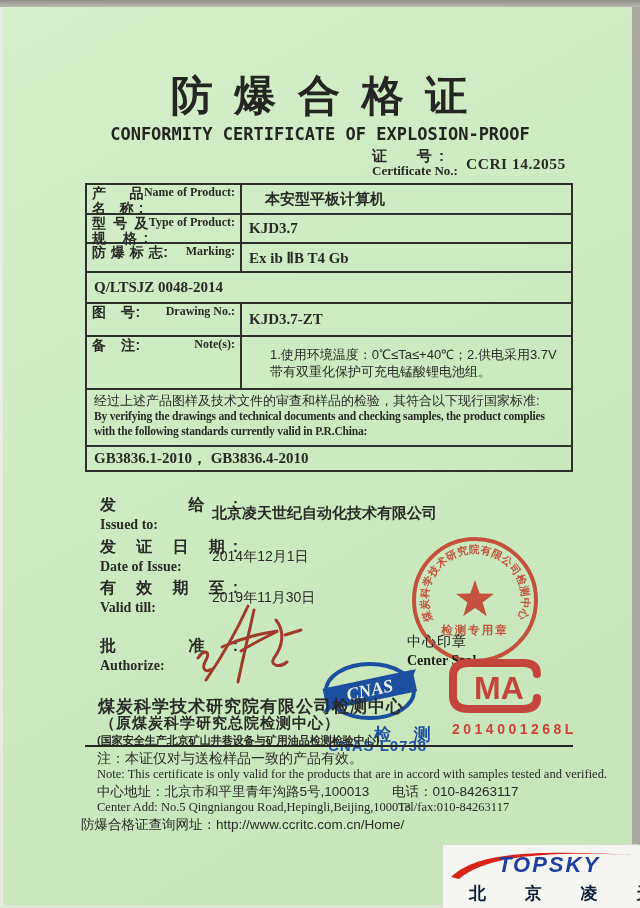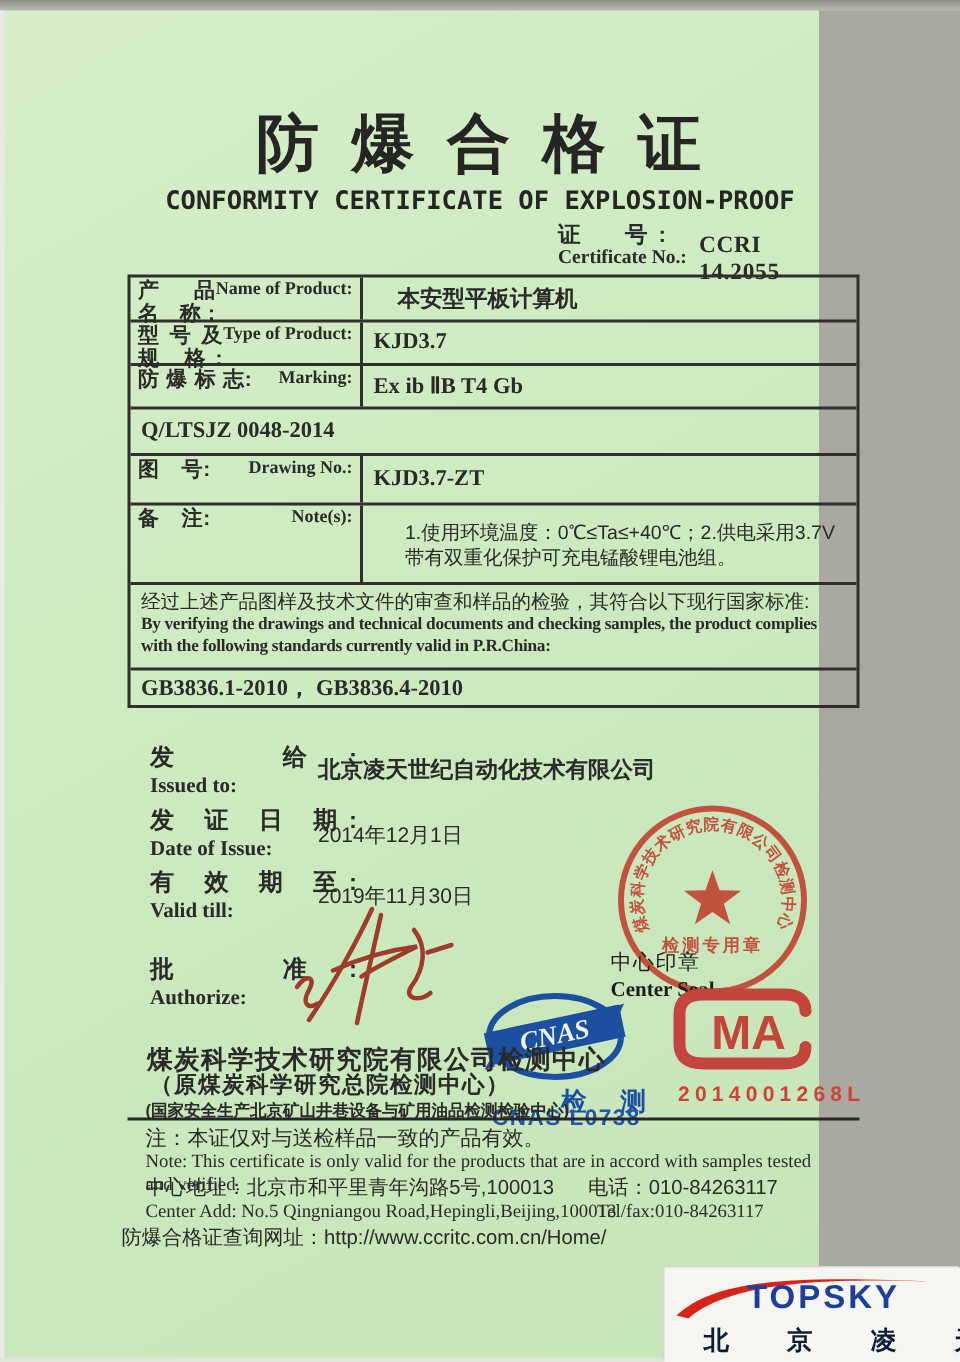--- a/index.html
+++ b/index.html
@@ -1,18 +1,18 @@
 <!DOCTYPE html>
 <html><head>
 <meta charset="utf-8">
 <style>
   * { margin:0; padding:0; box-sizing:border-box; }
   html,body { width:640px; height:908px; }
   body { font-family:"Liberation Sans", sans-serif; color:#2a2a28; background:#a9a9a1; overflow:hidden; }
-  #page { position:relative; width:546px; height:908px;
+  #page { position:relative; width:632px; height:908px;
           background:linear-gradient(150deg,#d6efca 0%,#cdeac0 45%,#c6e5b8 100%); }
   .edge-top { position:absolute; left:0; top:0; width:640px; height:7px;
               background:linear-gradient(#8f8f87,#b9b9b1); }
   .edge-left { position:absolute; left:0; top:7px; width:3px; height:901px; background:#e9ece2; }
   .edge-bottom { position:absolute; left:0; bottom:0; width:640px; height:3px; background:#dfe7d6; }
 
   .abs { position:absolute; }
   .cn  { font-family:"Liberation Sans", sans-serif; }
   .ens { font-family:"Liberation Serif", serif; font-weight:bold; }
 
@@ -65,21 +65,21 @@
   .note-en { left:97px; top:767px; font-family:"Liberation Serif",serif; font-size:12.5px; }
   .addr-cn { left:97px; top:783px; font-size:13.5px; }
   .phone-cn { left:392px; top:783px; font-size:13.5px; }
   .addr-en { left:97px; top:800px; font-family:"Liberation Serif",serif; font-size:12.5px; }
   .phone-en { left:398px; top:800px; font-family:"Liberation Serif",serif; font-size:12.5px; }
   .url-line { left:81px; top:816px; font-size:13.5px; }
 
   
   .topsky-box { left:443px; top:845px; width:197px; height:63px; background:#f5f6f2;
                 box-shadow:-1px -1px 0 #d5d8cf; }
-  .topsky-name { position:absolute; left:55px; top:7px; font-weight:bold;
+  .topsky-name { position:absolute; left:55px; top:7px; font-style:italic; font-weight:bold;
                  font-size:22px; letter-spacing:2px; color:#1c3f9e; }
   .topsky-cn { position:absolute; left:26px; top:37px; font-size:17px; font-weight:bold;
                letter-spacing:17px; color:#0e1c36; white-space:nowrap; }
 </style>
 </head>
 <body>
 
 <div id="page">
   <div class="edge-top"></div>
   <div class="edge-left"></div>

